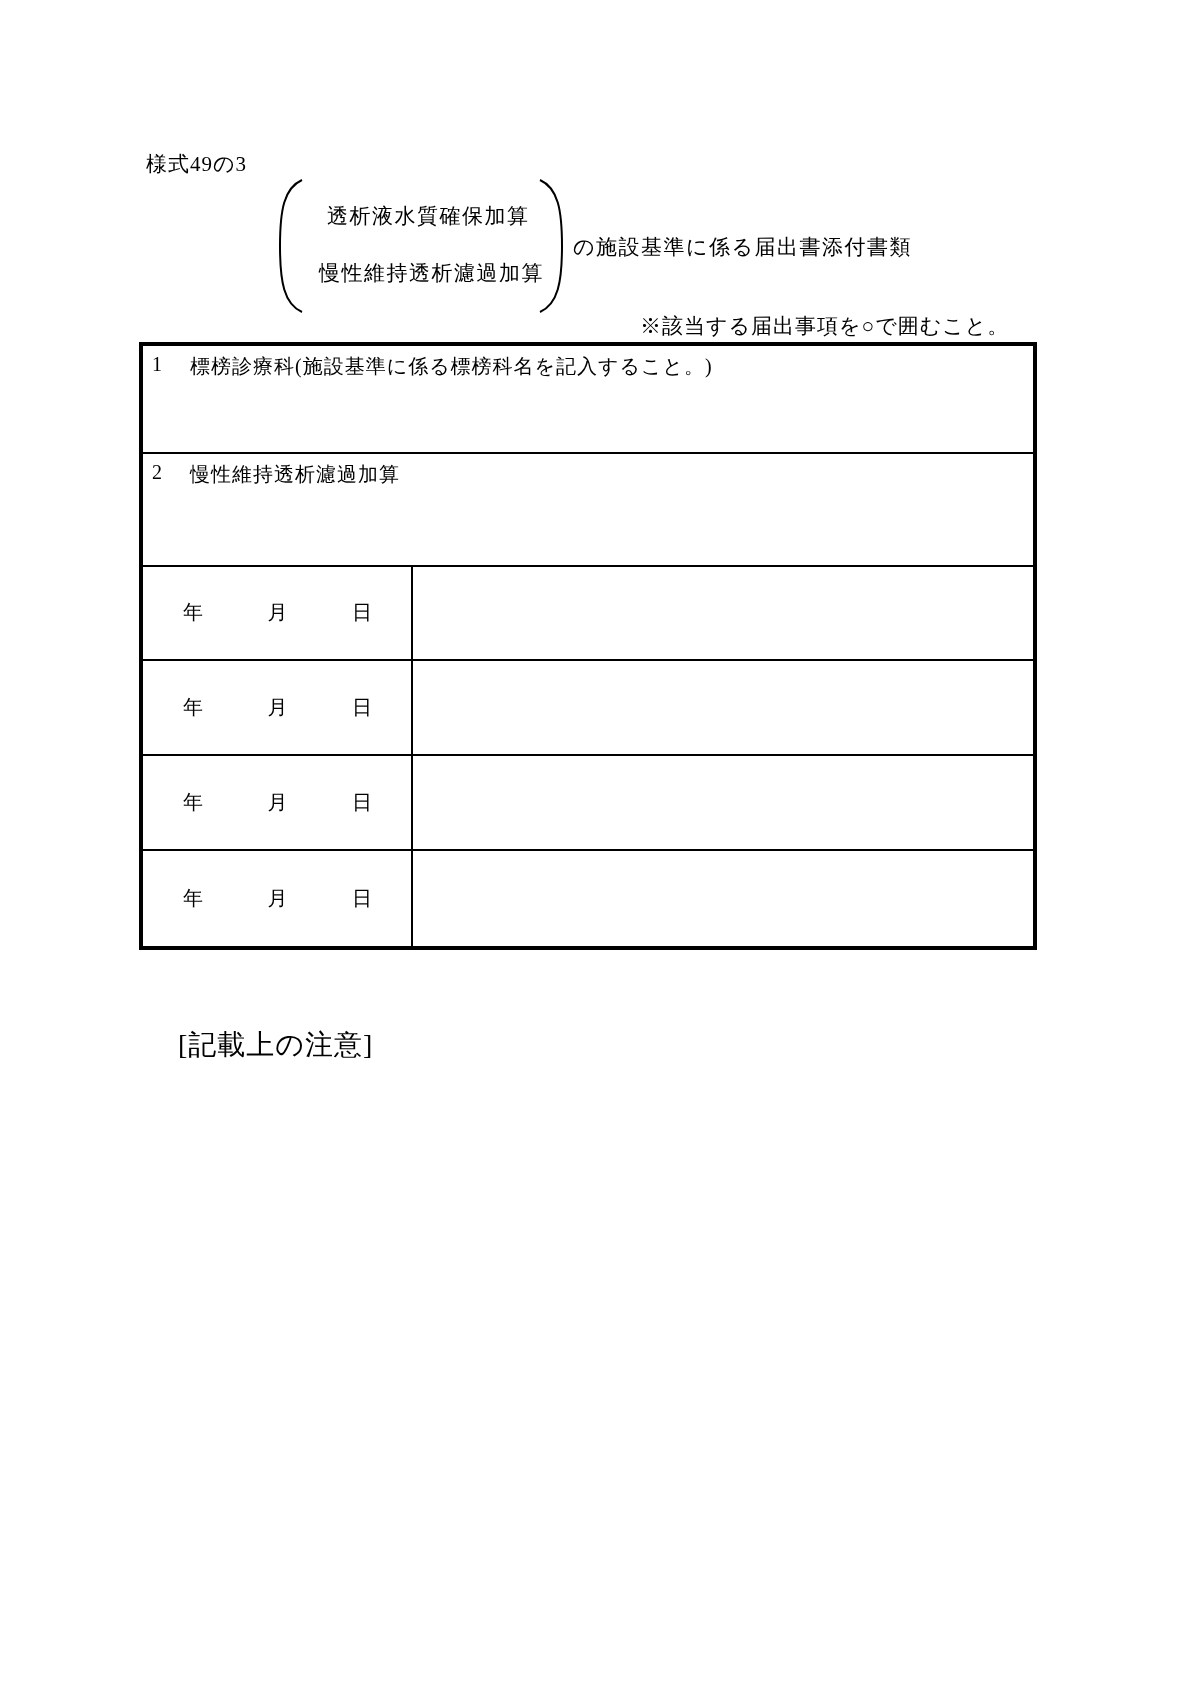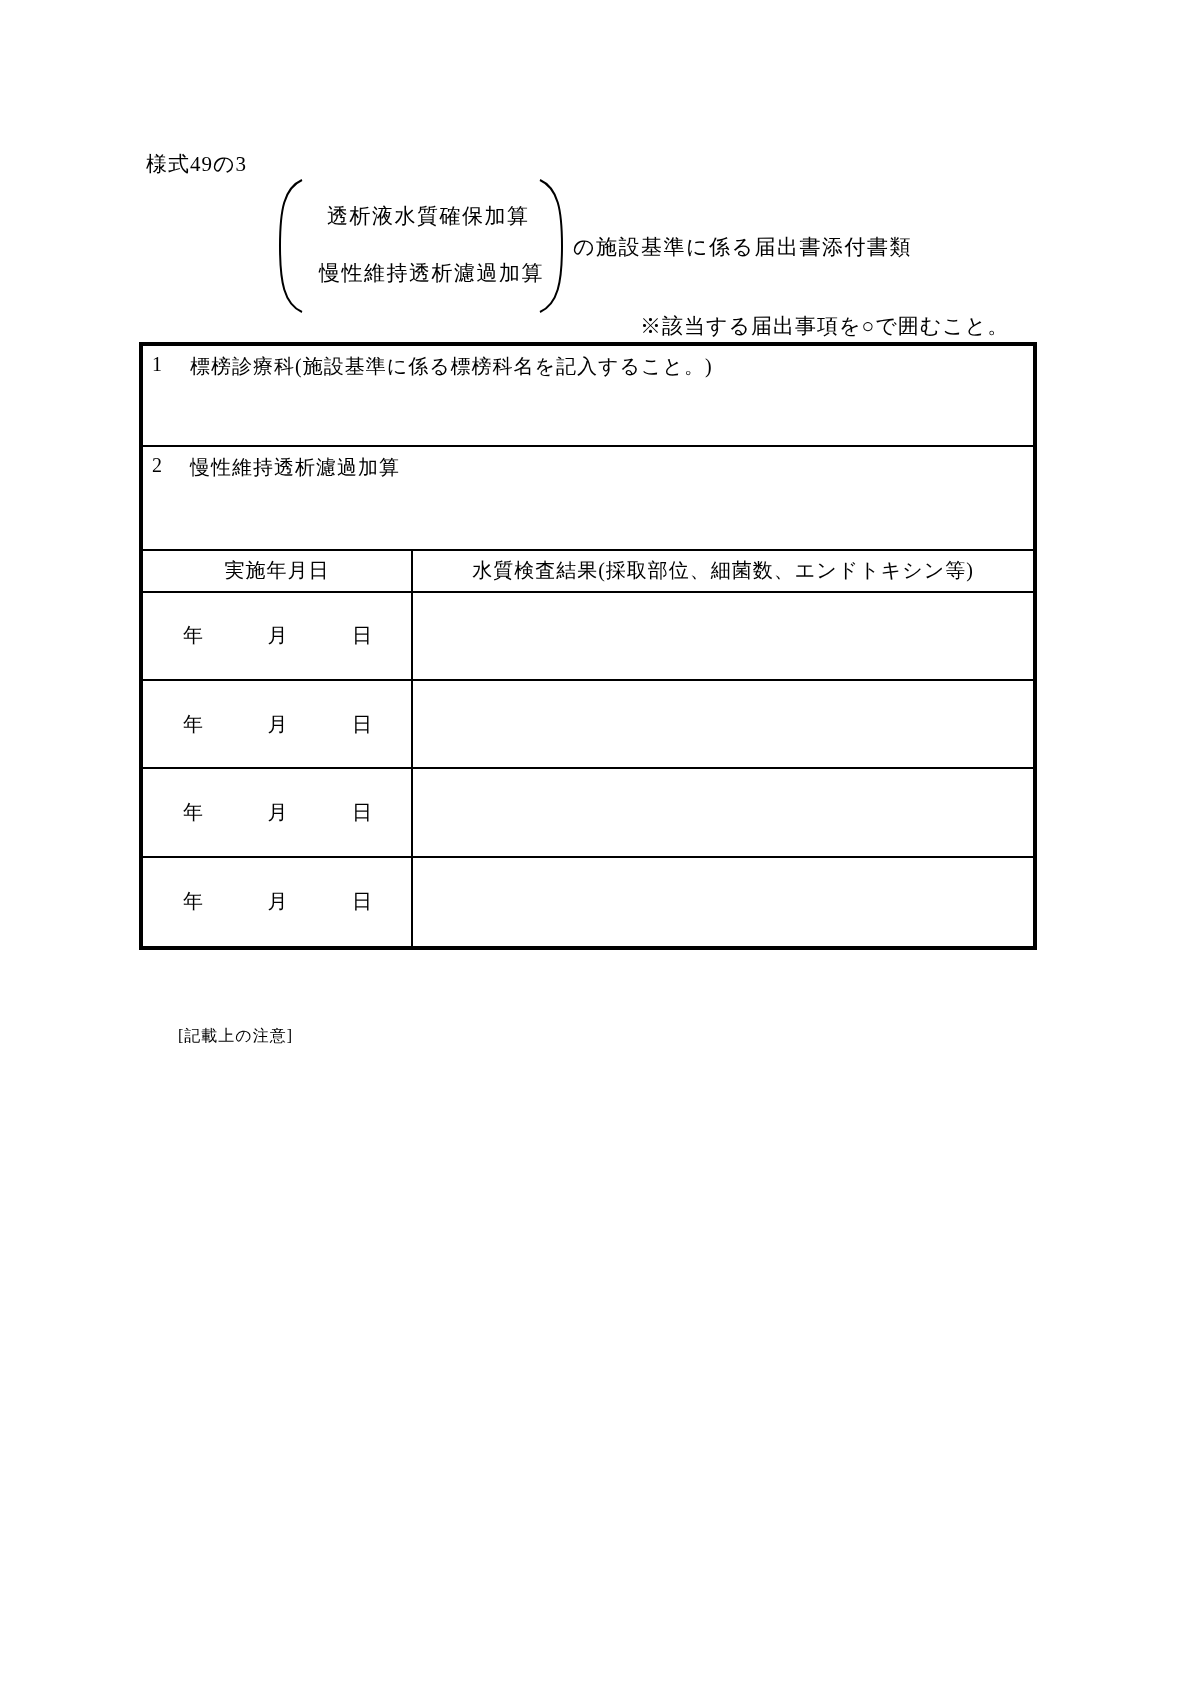--- a/index.html
+++ b/index.html
@@ -102,21 +102,21 @@
   .ymd {
     display: flex;
     justify-content: space-between;
     padding: 0 38px 0 40px;
   }
   td.result-cell { vertical-align: middle; }
 
   .notes-heading {
     left: 178px;
     top: 1026px;
-    font-size: 16px;
+    font-size: 28px;
     letter-spacing: 1px;
     white-space: nowrap;
   }
   .notes-body {
     left: 221px;
     top: 1056px;
     font-size: 21px;
     letter-spacing: 1px;
     white-space: nowrap;
   }
@@ -156,24 +156,20 @@
       </td>
     </tr>
     <tr class="r-item2">
       <td colspan="2" class="item-cell">
         <div class="item-line">
           <span class="item-num">2</span>
           <span class="item-label">慢性維持透析濾過加算</span>
         </div>
       </td>
     </tr>
-    <tr class="r-head">
-      <td class="head-cell">実施年月日</td>
-      <td class="head-cell">水質検査結果(採取部位、細菌数、エンドトキシン等)</td>
-    </tr>
 
     <tr class="r-date1">
       <td class="date-cell">
         <div class="ymd">
           <span>年</span>
           <span>月</span>
           <span>日</span>
         </div>
       </td>
       <td class="result-cell"></td>

